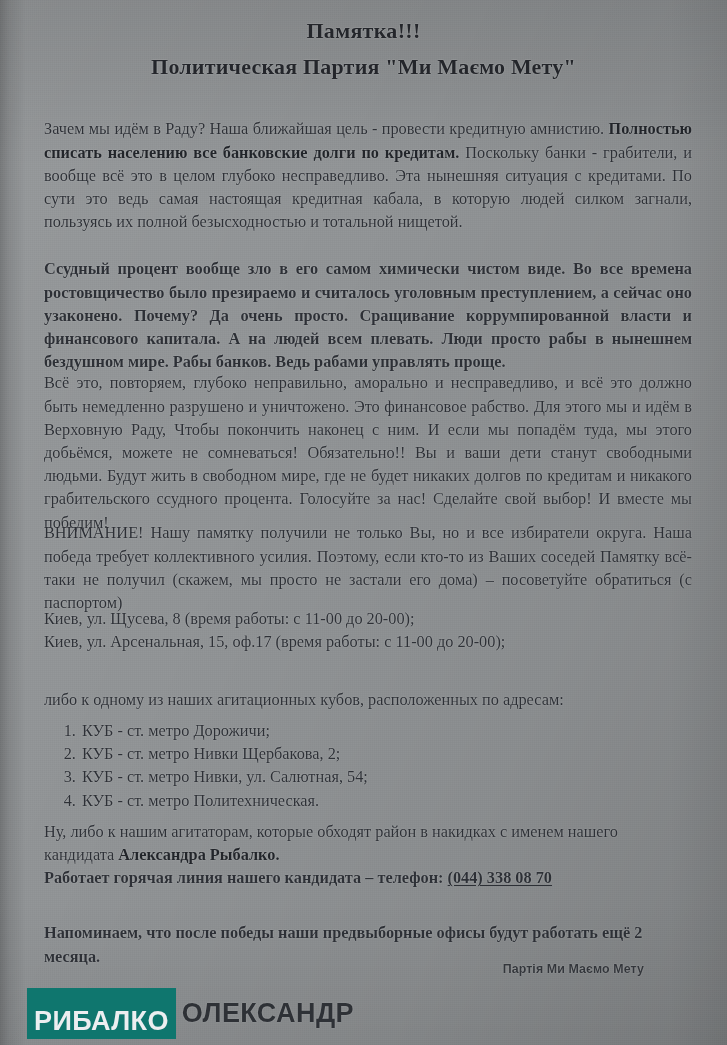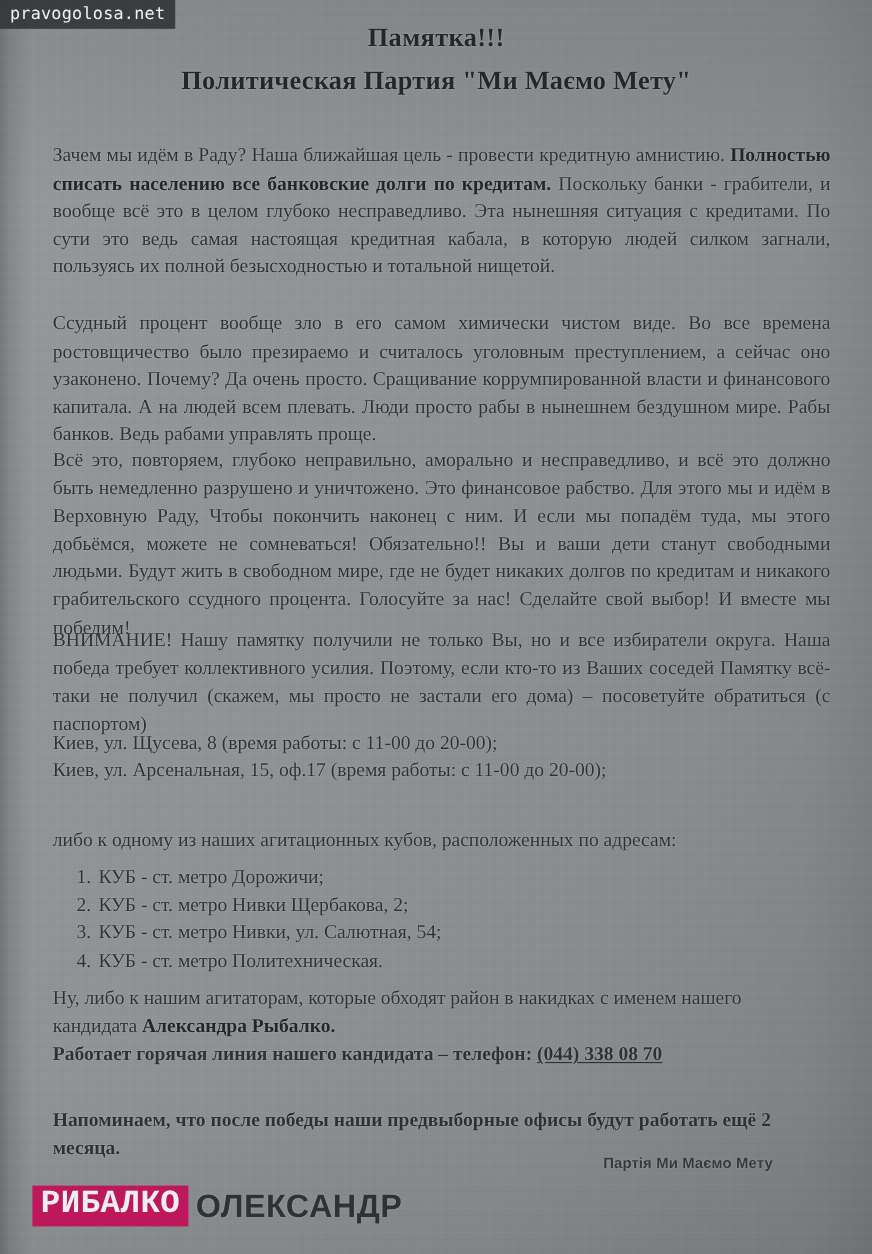--- a/index.html
+++ b/index.html
@@ -89,21 +89,21 @@
     position: absolute;
     color: #2d3036;
     font-size: 16.3px;
     line-height: 23.2px;
     text-align: justify;
     text-shadow: 0 0 1.3px rgba(255,255,255,0.42);
   }
   .para b { font-weight: bold; color: #22252a; }
 
   .p1 { left: 44px; top: 101px;  width: 648px; }
-  .p2 { left: 44px; top: 241px;  width: 648px; }
+  .p2 { left: 44px; top: 241px;  width: 648px; font-weight: bold; }
   .p3 { left: 44px; top: 355px;  width: 648px; }
   .p4 { left: 44px; top: 505px;  width: 648px; }
 
   .block {
     position: absolute;
     color: #2d3036;
     font-size: 16.3px;
     line-height: 23.2px;
     text-align: left;
     text-shadow: 0 0 1.3px rgba(255,255,255,0.42);
@@ -149,42 +149,40 @@
     left: 27px; top: 988px;
     display: flex;
     align-items: center;
     font-family: "Liberation Sans", "DejaVu Sans", sans-serif;
     font-weight: bold;
     font-size: 27px;
     letter-spacing: 0.4px;
     white-space: nowrap;
   }
   .logo-box {
-    background: #be185d;
+    background: #0f766e;
     color: #eceef0;
-    padding: 3px 7px 4px 7px;
+    padding: 20px 7px 4px 7px;
     line-height: 1;
-    font-family: Liberation Mono, monospace;
   }
   .logo-name {
     color: #2e3136;
     padding-left: 6px;
     line-height: 1;
     text-shadow: 0 0 1.3px rgba(255,255,255,0.35);
   }
 </style>
 </head>
 <body>
 
 <div class="page"></div>
 <div class="grain"></div>
 
 <div class="content">
 
-  <div class="watermark">pravogolosa.net</div>
 
   <div class="title1">Памятка!!!</div>
   <div class="title2">Политическая Партия "Ми Маємо Мету"</div>
 
   <p class="para p1"><span>Зачем мы идём в Раду? Наша ближайшая цель - провести кредитную амнистию. </span><b>Полностью списать населению все банковские долги по кредитам.</b><span> Поскольку банки - грабители, и вообще всё это в целом глубоко несправедливо. Эта нынешняя ситуация с кредитами. По сути это ведь самая настоящая кредитная кабала, в которую людей силком загнали, пользуясь их полной безысходностью и тотальной нищетой.</span></p>
 
   <p class="para p2">Ссудный процент вообще зло в его самом химически чистом виде. Во все времена ростовщичество было презираемо и считалось уголовным преступлением, а сейчас оно узаконено. Почему? Да очень просто. Сращивание коррумпированной власти и финансового капитала. А на людей всем плевать. Люди просто рабы в нынешнем бездушном мире. Рабы банков. Ведь рабами управлять проще.</p>
 
   <p class="para p3">Всё это, повторяем, глубоко неправильно, аморально и несправедливо, и всё это должно быть немедленно разрушено и уничтожено. Это финансовое рабство. Для этого мы и идём в Верховную Раду, Чтобы покончить наконец с ним. И если мы попадём туда, мы этого добьёмся, можете не сомневаться! Обязательно!! Вы и ваши дети станут свободными людьми. Будут жить в свободном мире, где не будет никаких долгов по кредитам и никакого грабительского ссудного процента. Голосуйте за нас! Сделайте свой выбор! И вместе мы победим!</p>
 

